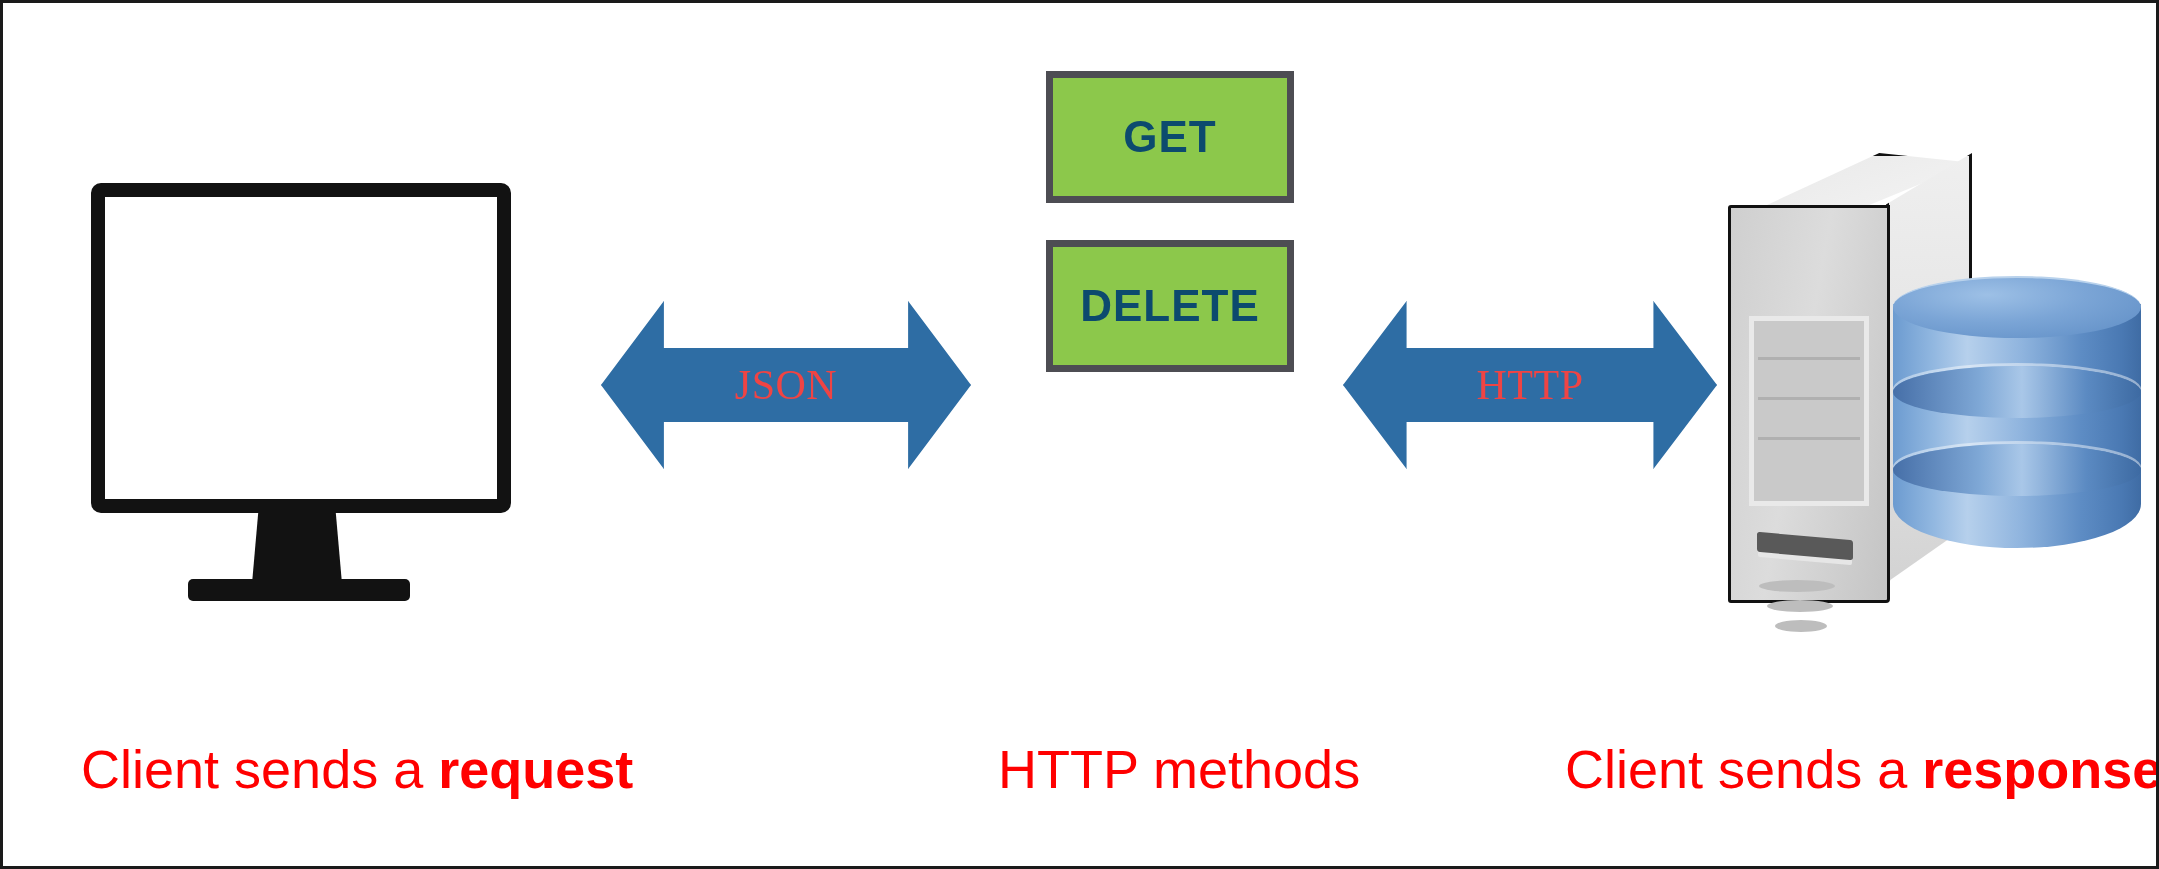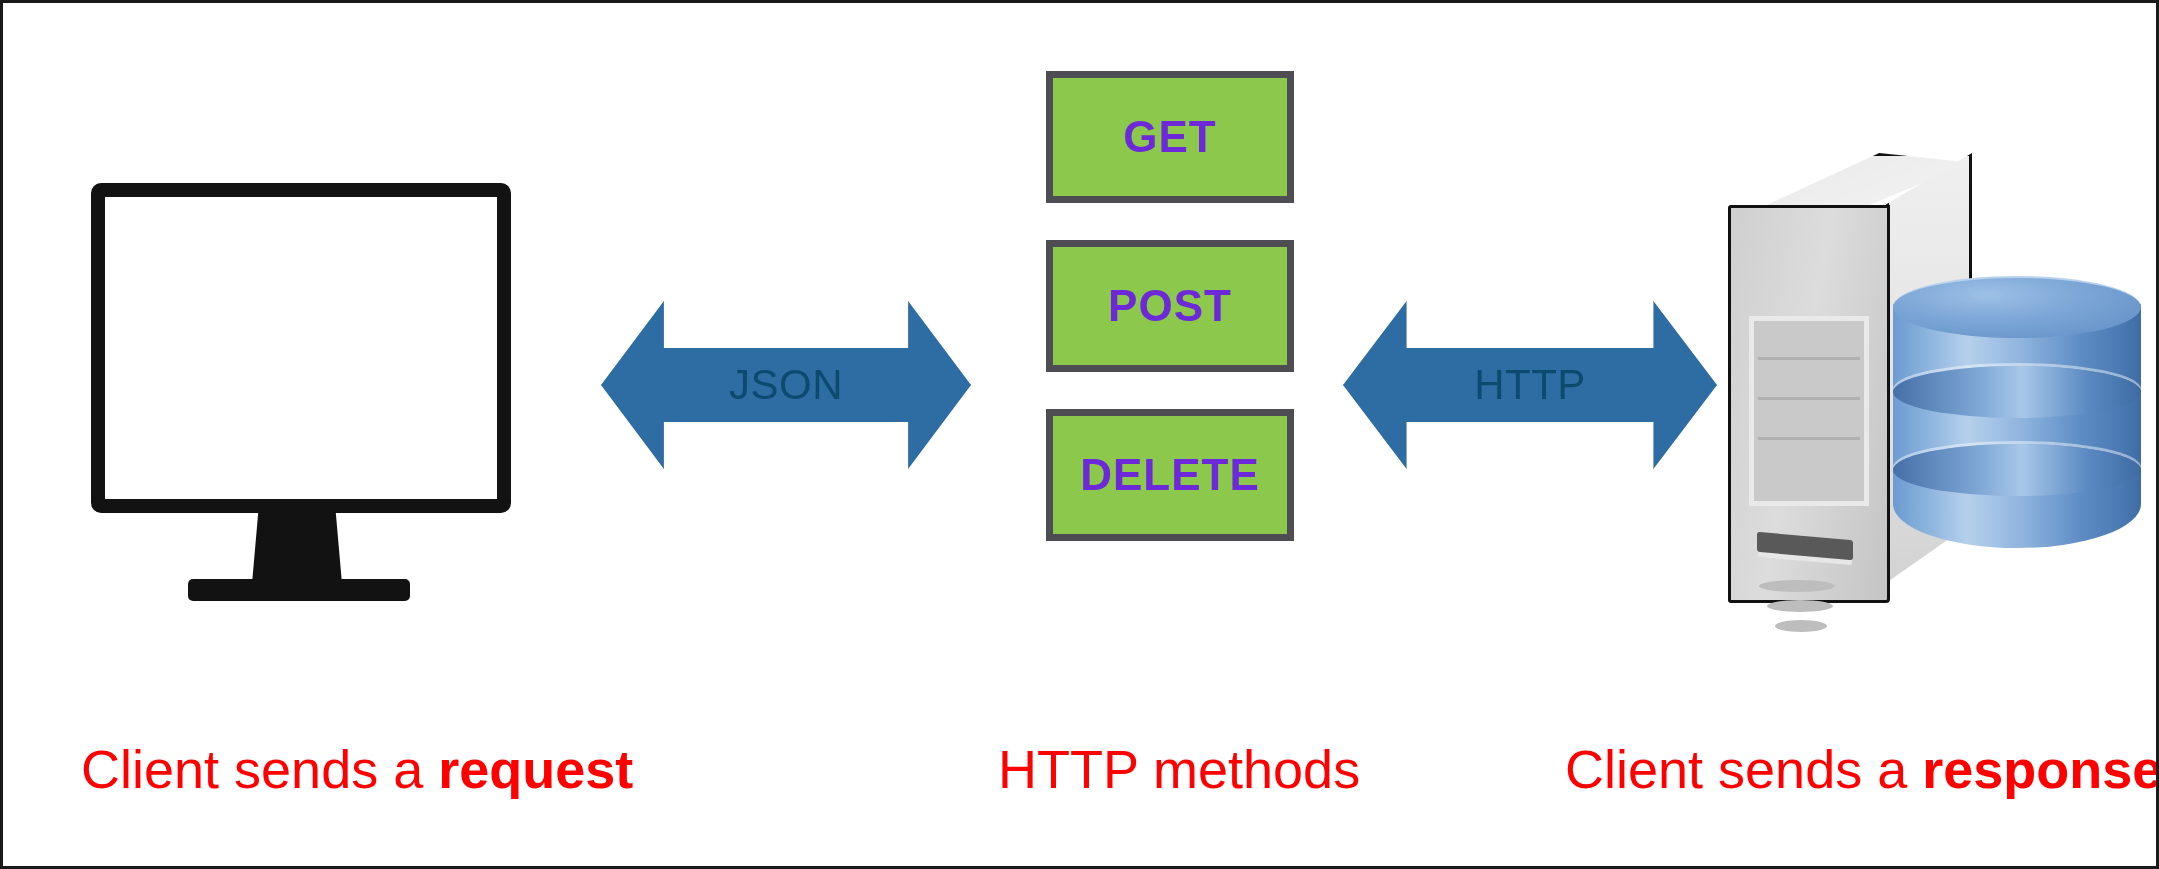--- a/index.html
+++ b/index.html
@@ -67,24 +67,24 @@
   }
   .arrow-label {
     position: absolute;
     left: 0;
     top: 0;
     width: 100%;
     height: 100%;
     display: flex;
     align-items: center;
     justify-content: center;
-    color: #0c4a6e;
+    color: #ef4444;
     font-size: 42px;
     letter-spacing: 0.5px;
-    font-family: Liberation Sans, sans-serif;
+    font-family: Liberation Serif, serif;
     pointer-events: none;
   }
   #arrow-json {
     left: 598px;
     top: 298px;
     width: 370px;
     height: 168px;
     clip-path: polygon(
       0% 50%, 17% 0%, 17% 28%, 83% 28%, 83% 0%,
       100% 50%, 83% 100%, 83% 72%, 17% 72%, 17% 100%);
@@ -112,21 +112,21 @@
     height: 132px;
     box-sizing: border-box;
     background: #8CC84B;
     border: 7px solid #4D4D53;
     display: flex;
     align-items: center;
     justify-content: center;
     margin-bottom: 37px;
   }
   .method-label {
-    color: #6d28d9;
+    color: #0c4a6e;
     font-size: 44px;
     font-weight: bold;
     letter-spacing: 1px;
   }
 
   
   #server-group {
     position: absolute;
     left: 1715px;
     top: 125px;
@@ -271,23 +271,20 @@
     <div class="monitor-neck"></div>
     <div class="monitor-base"></div>
   </div>
 
   <div class="arrow" id="arrow-json"></div>
   <div class="arrow-label" style="left:598px; top:298px; width:370px; height:168px;">JSON</div>
 
   <div id="methods">
     <div class="method-box">
       <span class="method-label">GET</span>
-    </div>
-    <div class="method-box">
-      <span class="method-label">POST</span>
     </div>
     <div class="method-box">
       <span class="method-label">DELETE</span>
     </div>
   </div>
 
   <div class="arrow" id="arrow-http"></div>
   <div class="arrow-label" style="left:1340px; top:298px; width:374px; height:168px;">HTTP</div>
 
   <div id="server-group">

